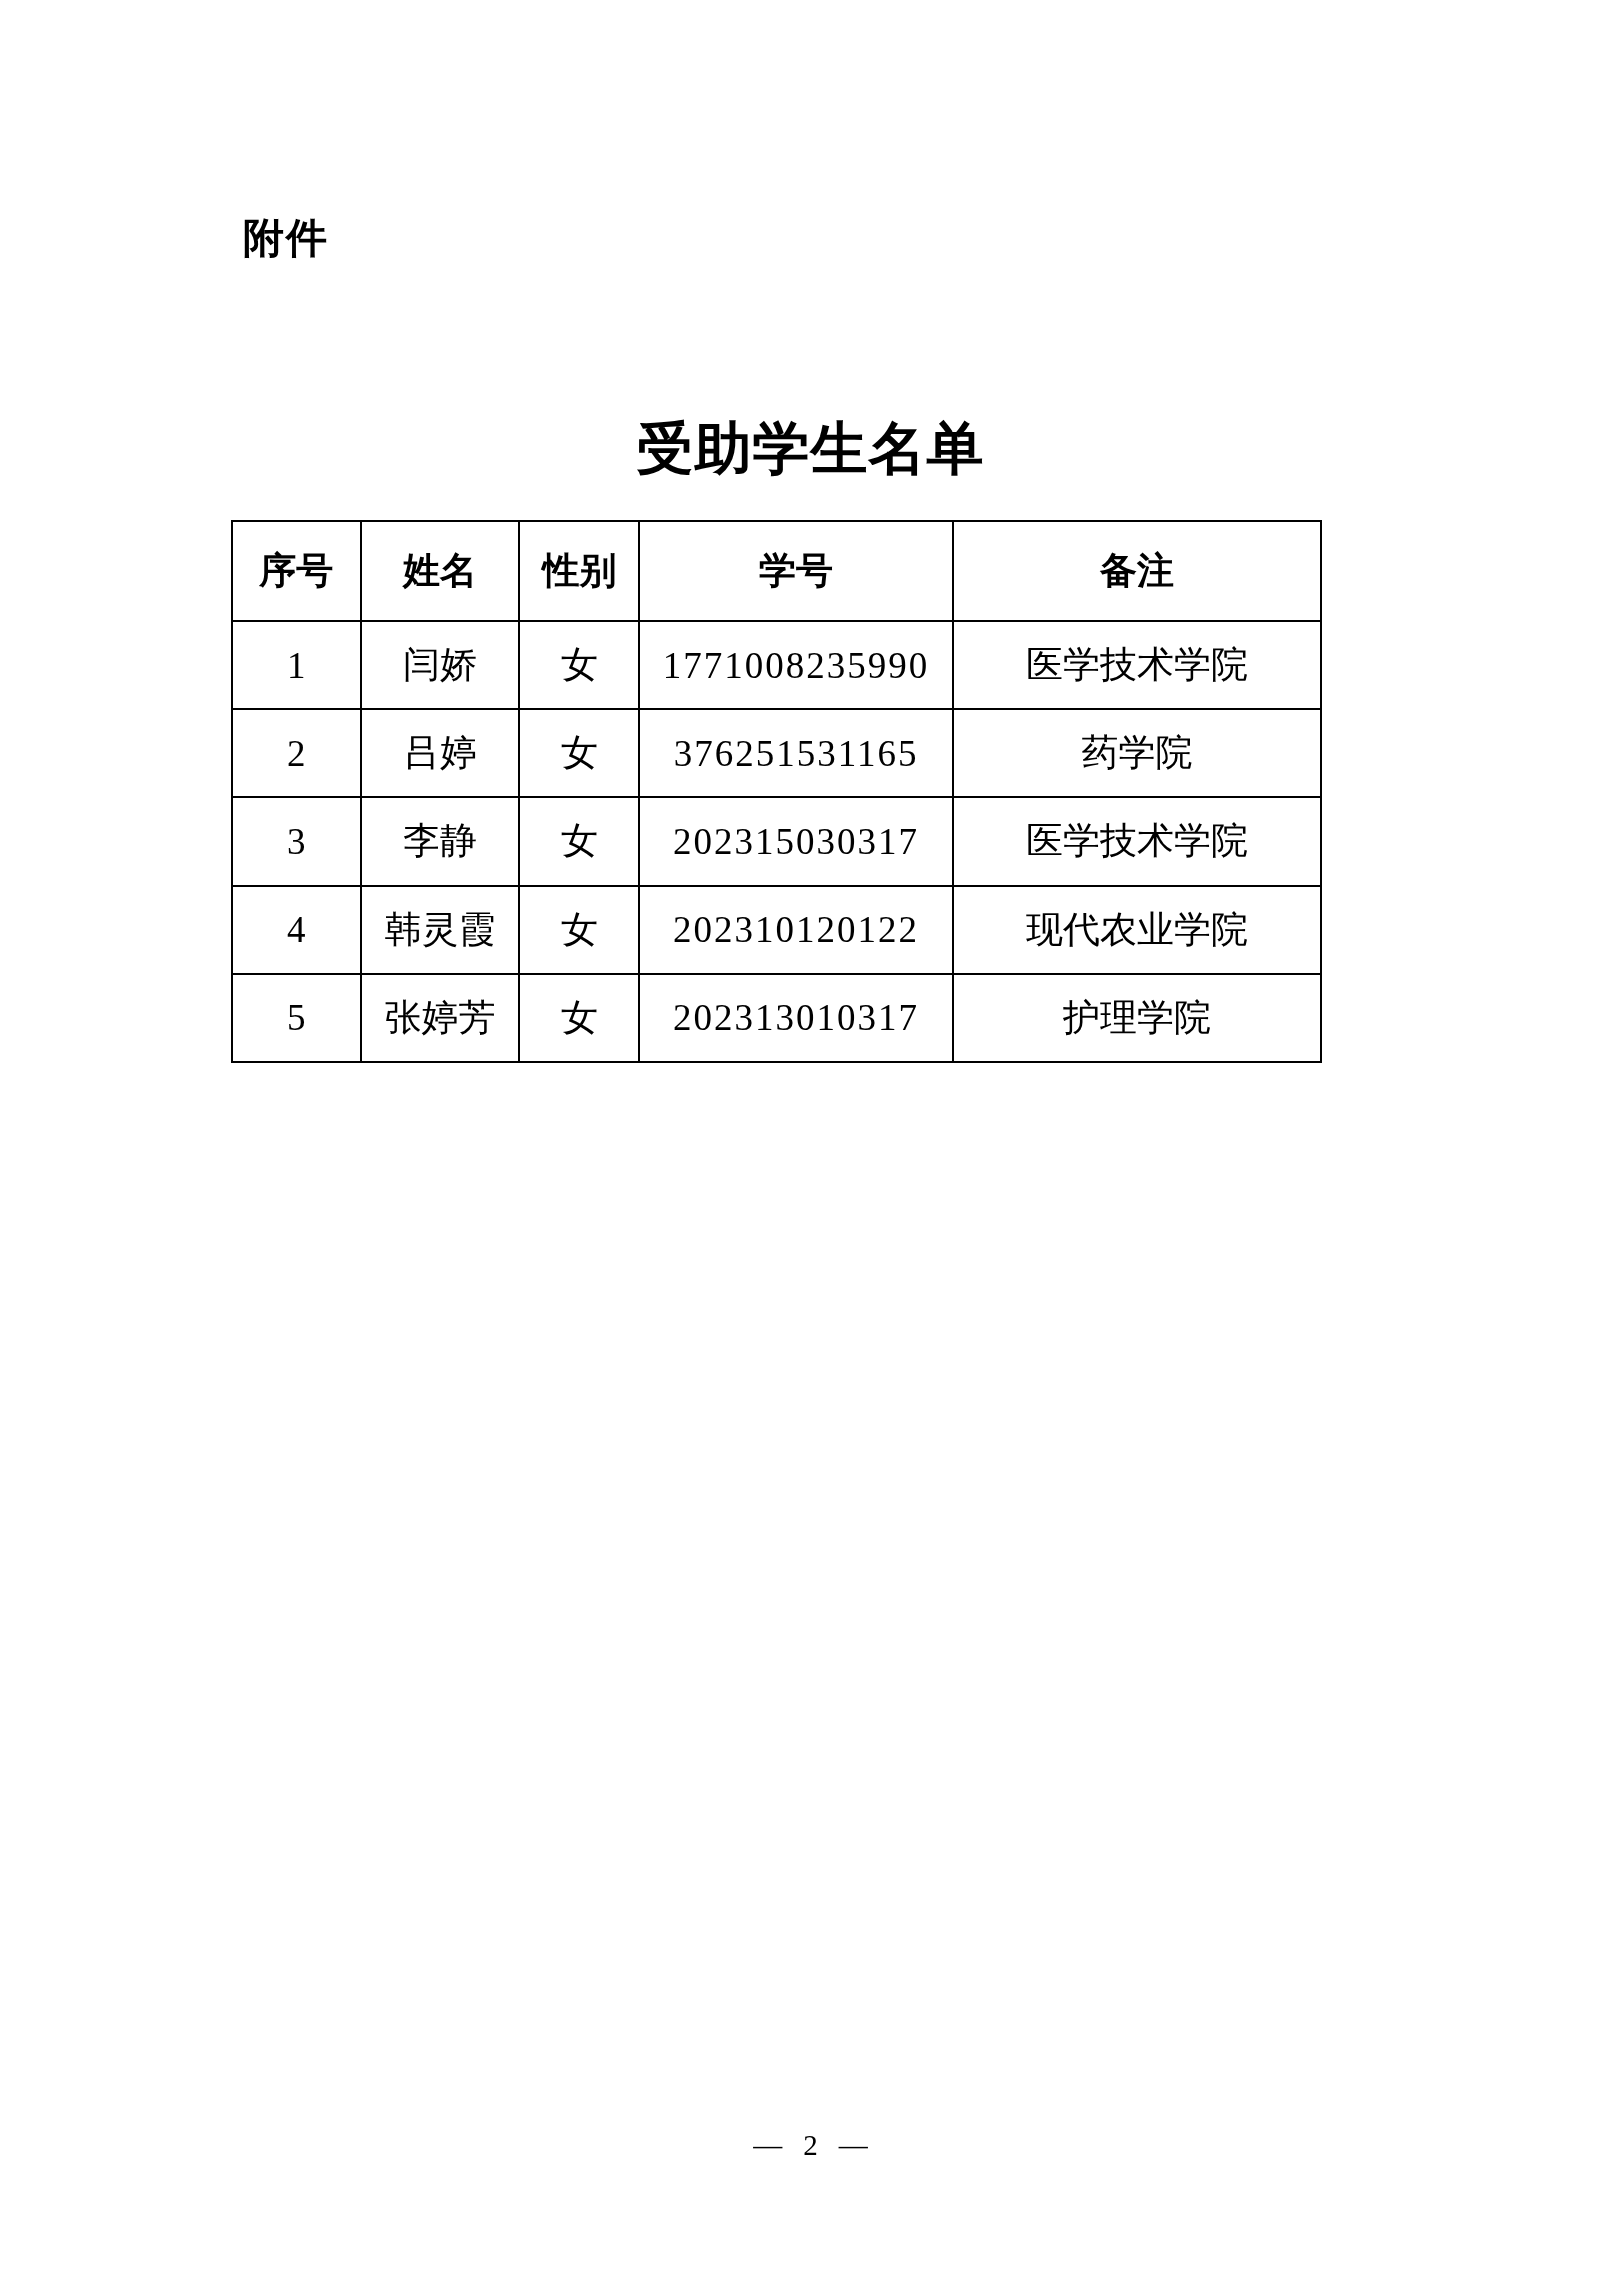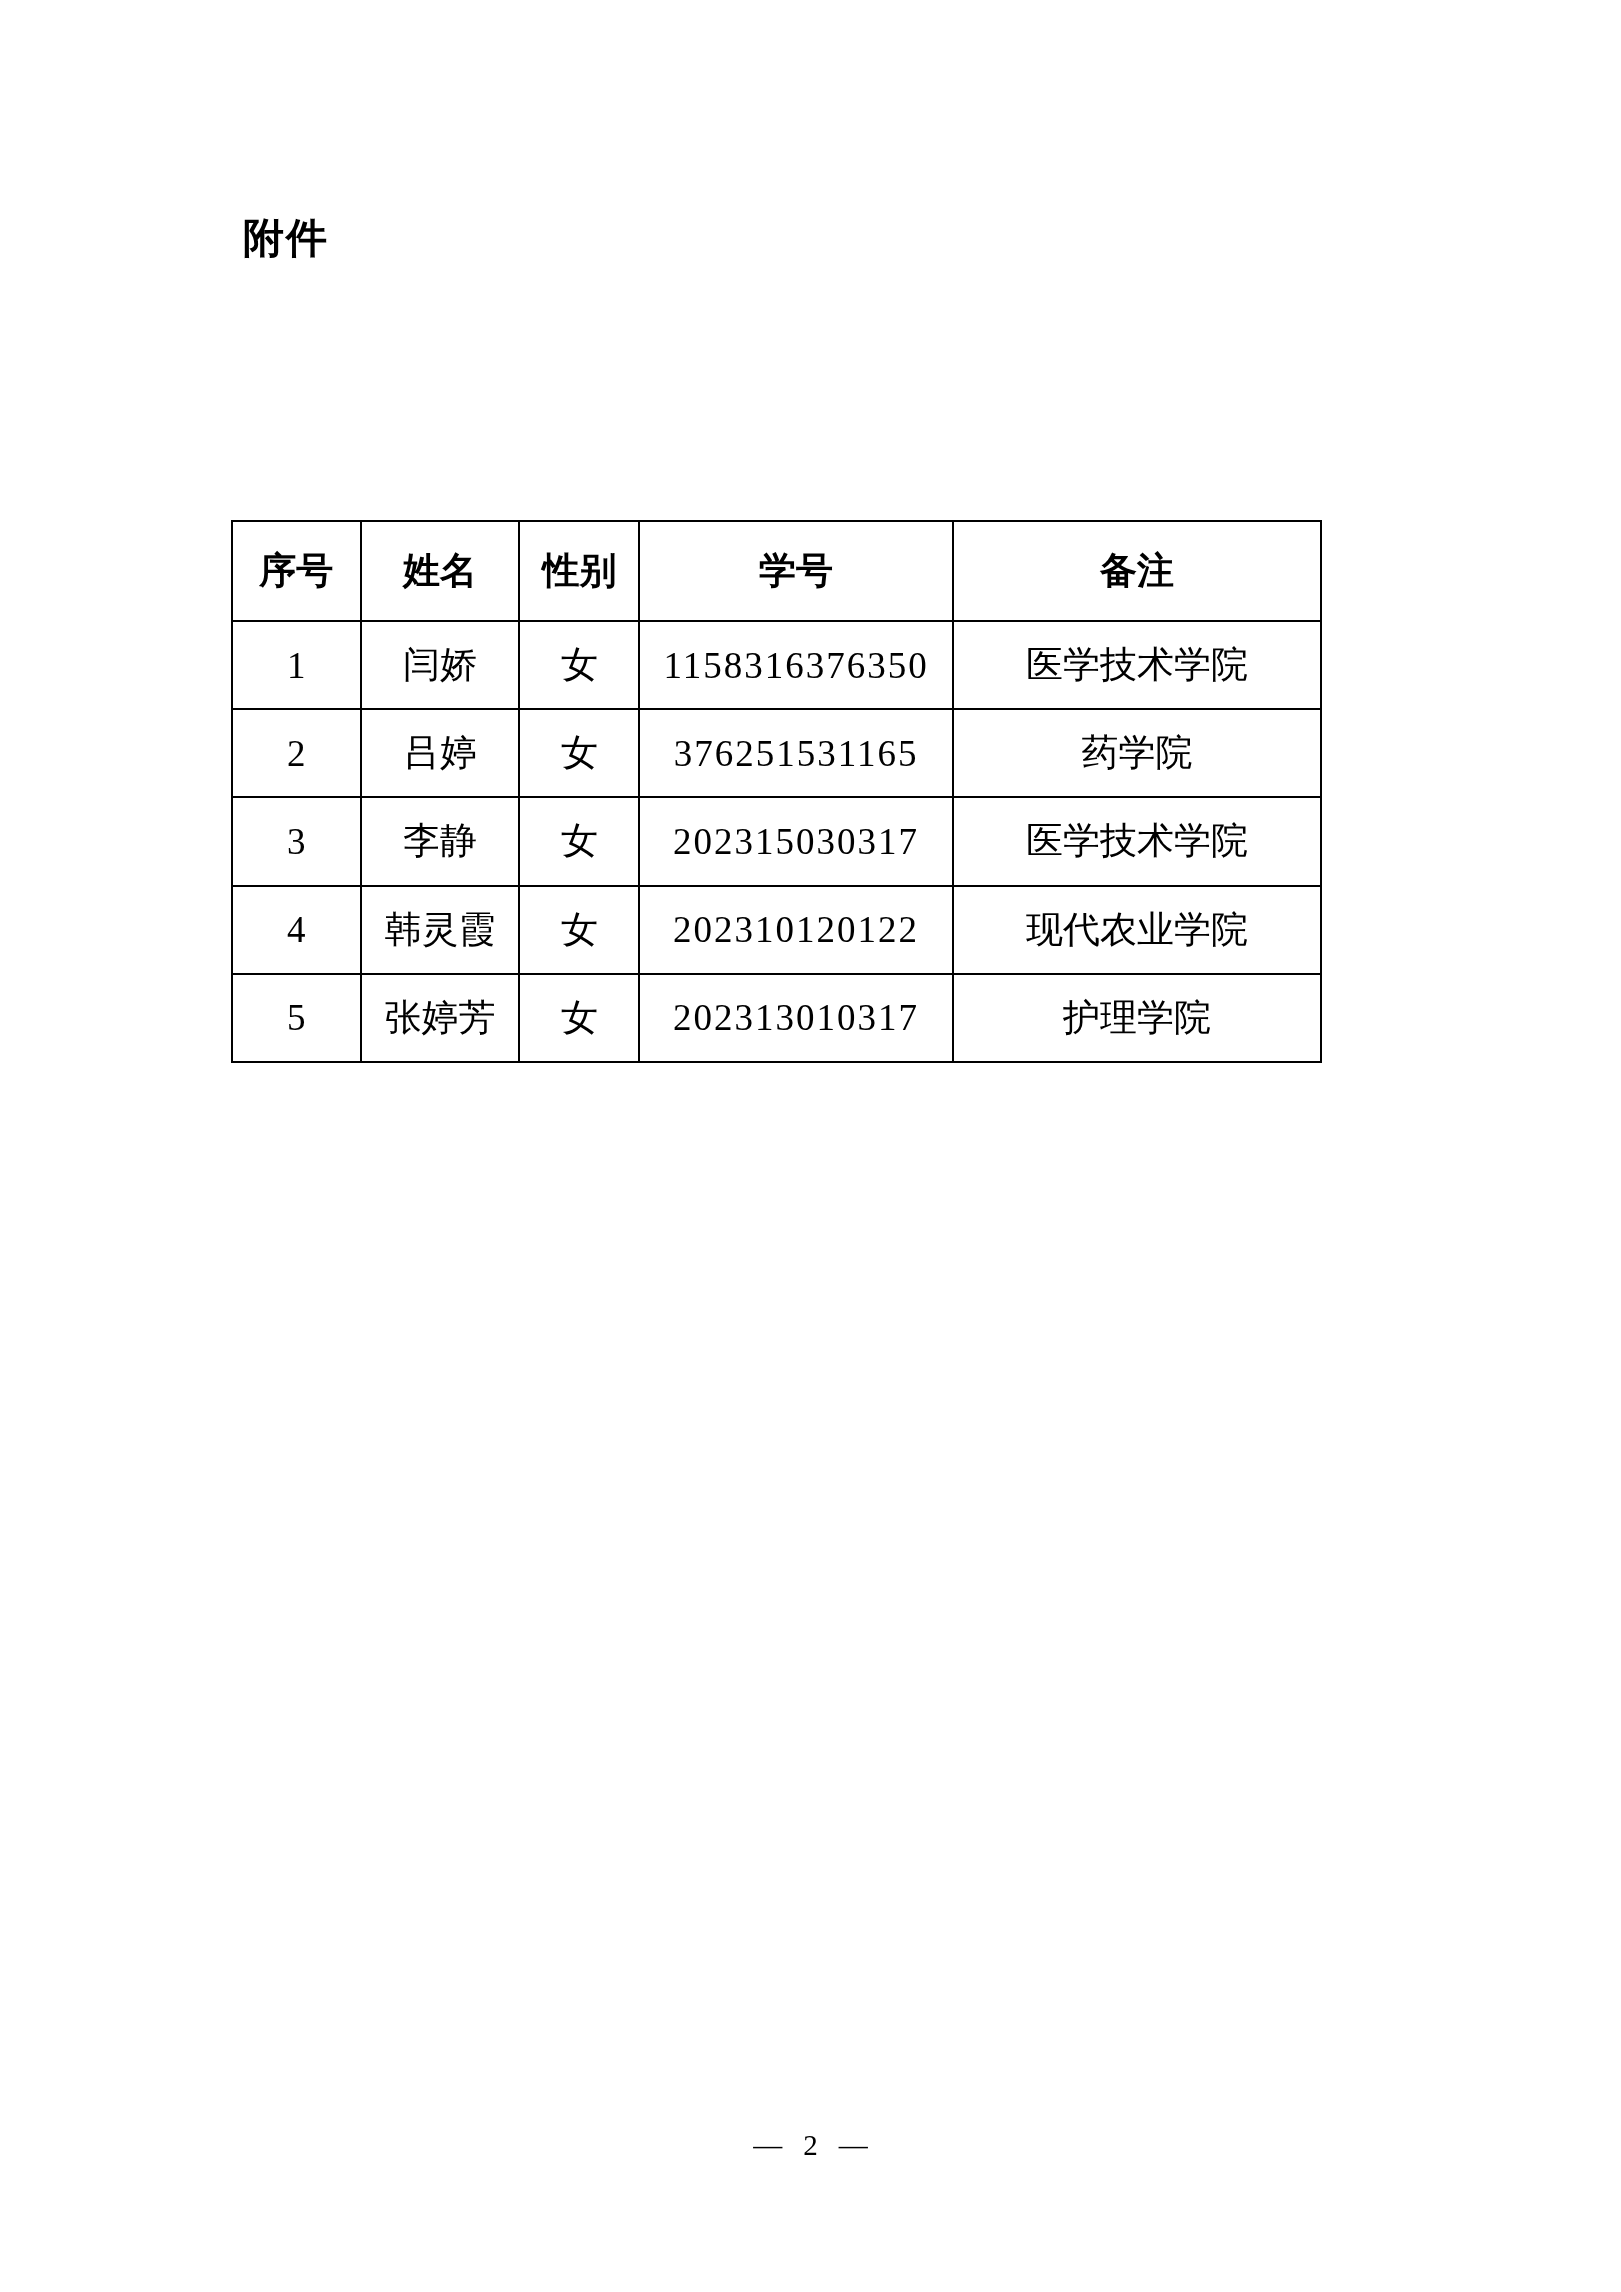--- a/index.html
+++ b/index.html
@@ -73,20 +73,21 @@
   }
 </style>
 </head>
 <body>
 
 <div class="page">
 
   <div class="attachment-label">附件</div>
 
 
+  <div class="doc-title line2">受助学生名单</div>
 
   <table class="students">
     <colgroup>
       <col style="width:11.8%">
       <col style="width:14.6%">
       <col style="width:11.0%">
       <col style="width:28.8%">
       <col style="width:33.8%">
     </colgroup>
     <thead>
@@ -96,21 +97,21 @@
         <th>性别</th>
         <th>学号</th>
         <th>备注</th>
       </tr>
     </thead>
     <tbody>
       <tr>
         <td>1</td>
         <td>闫娇</td>
         <td>女</td>
-        <td class="cell-student-id">1158316376350</td>
+        <td class="cell-student-id">1771008235990</td>
         <td>医学技术学院</td>
       </tr>
       <tr>
         <td>2</td>
         <td>吕婷</td>
         <td>女</td>
         <td class="cell-student-id">376251531165</td>
         <td>药学院</td>
       </tr>
       <tr>

